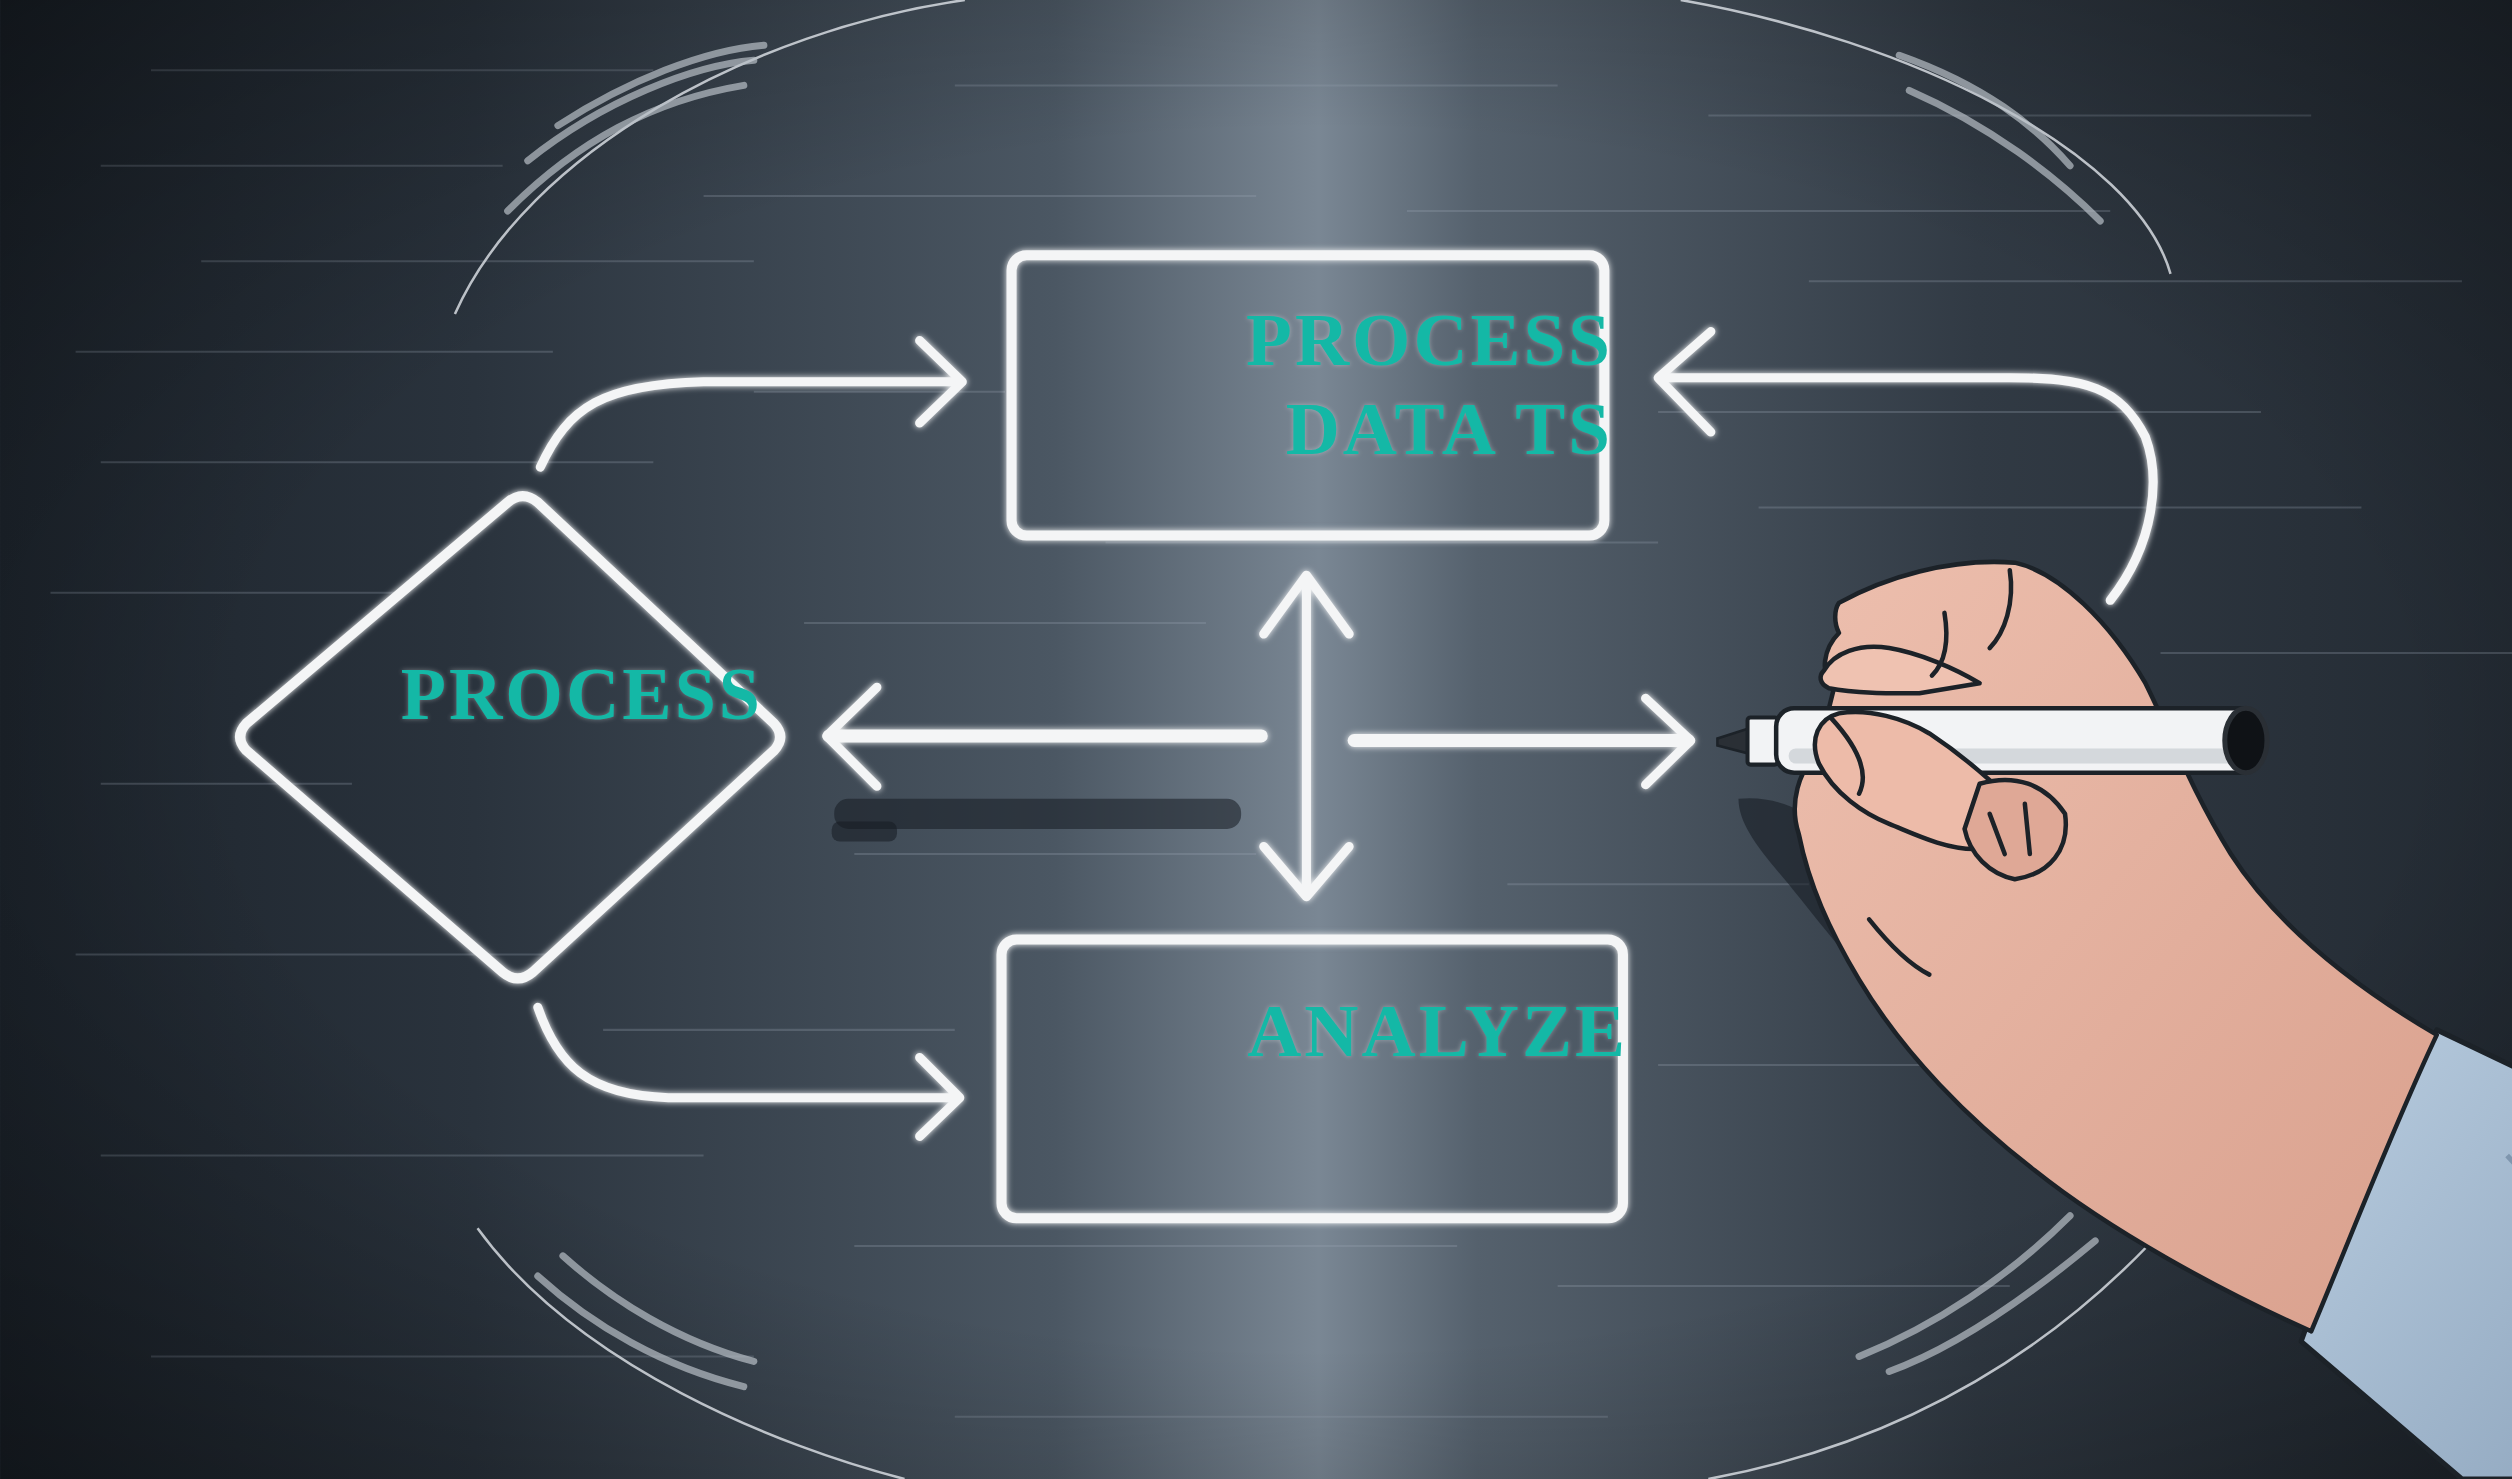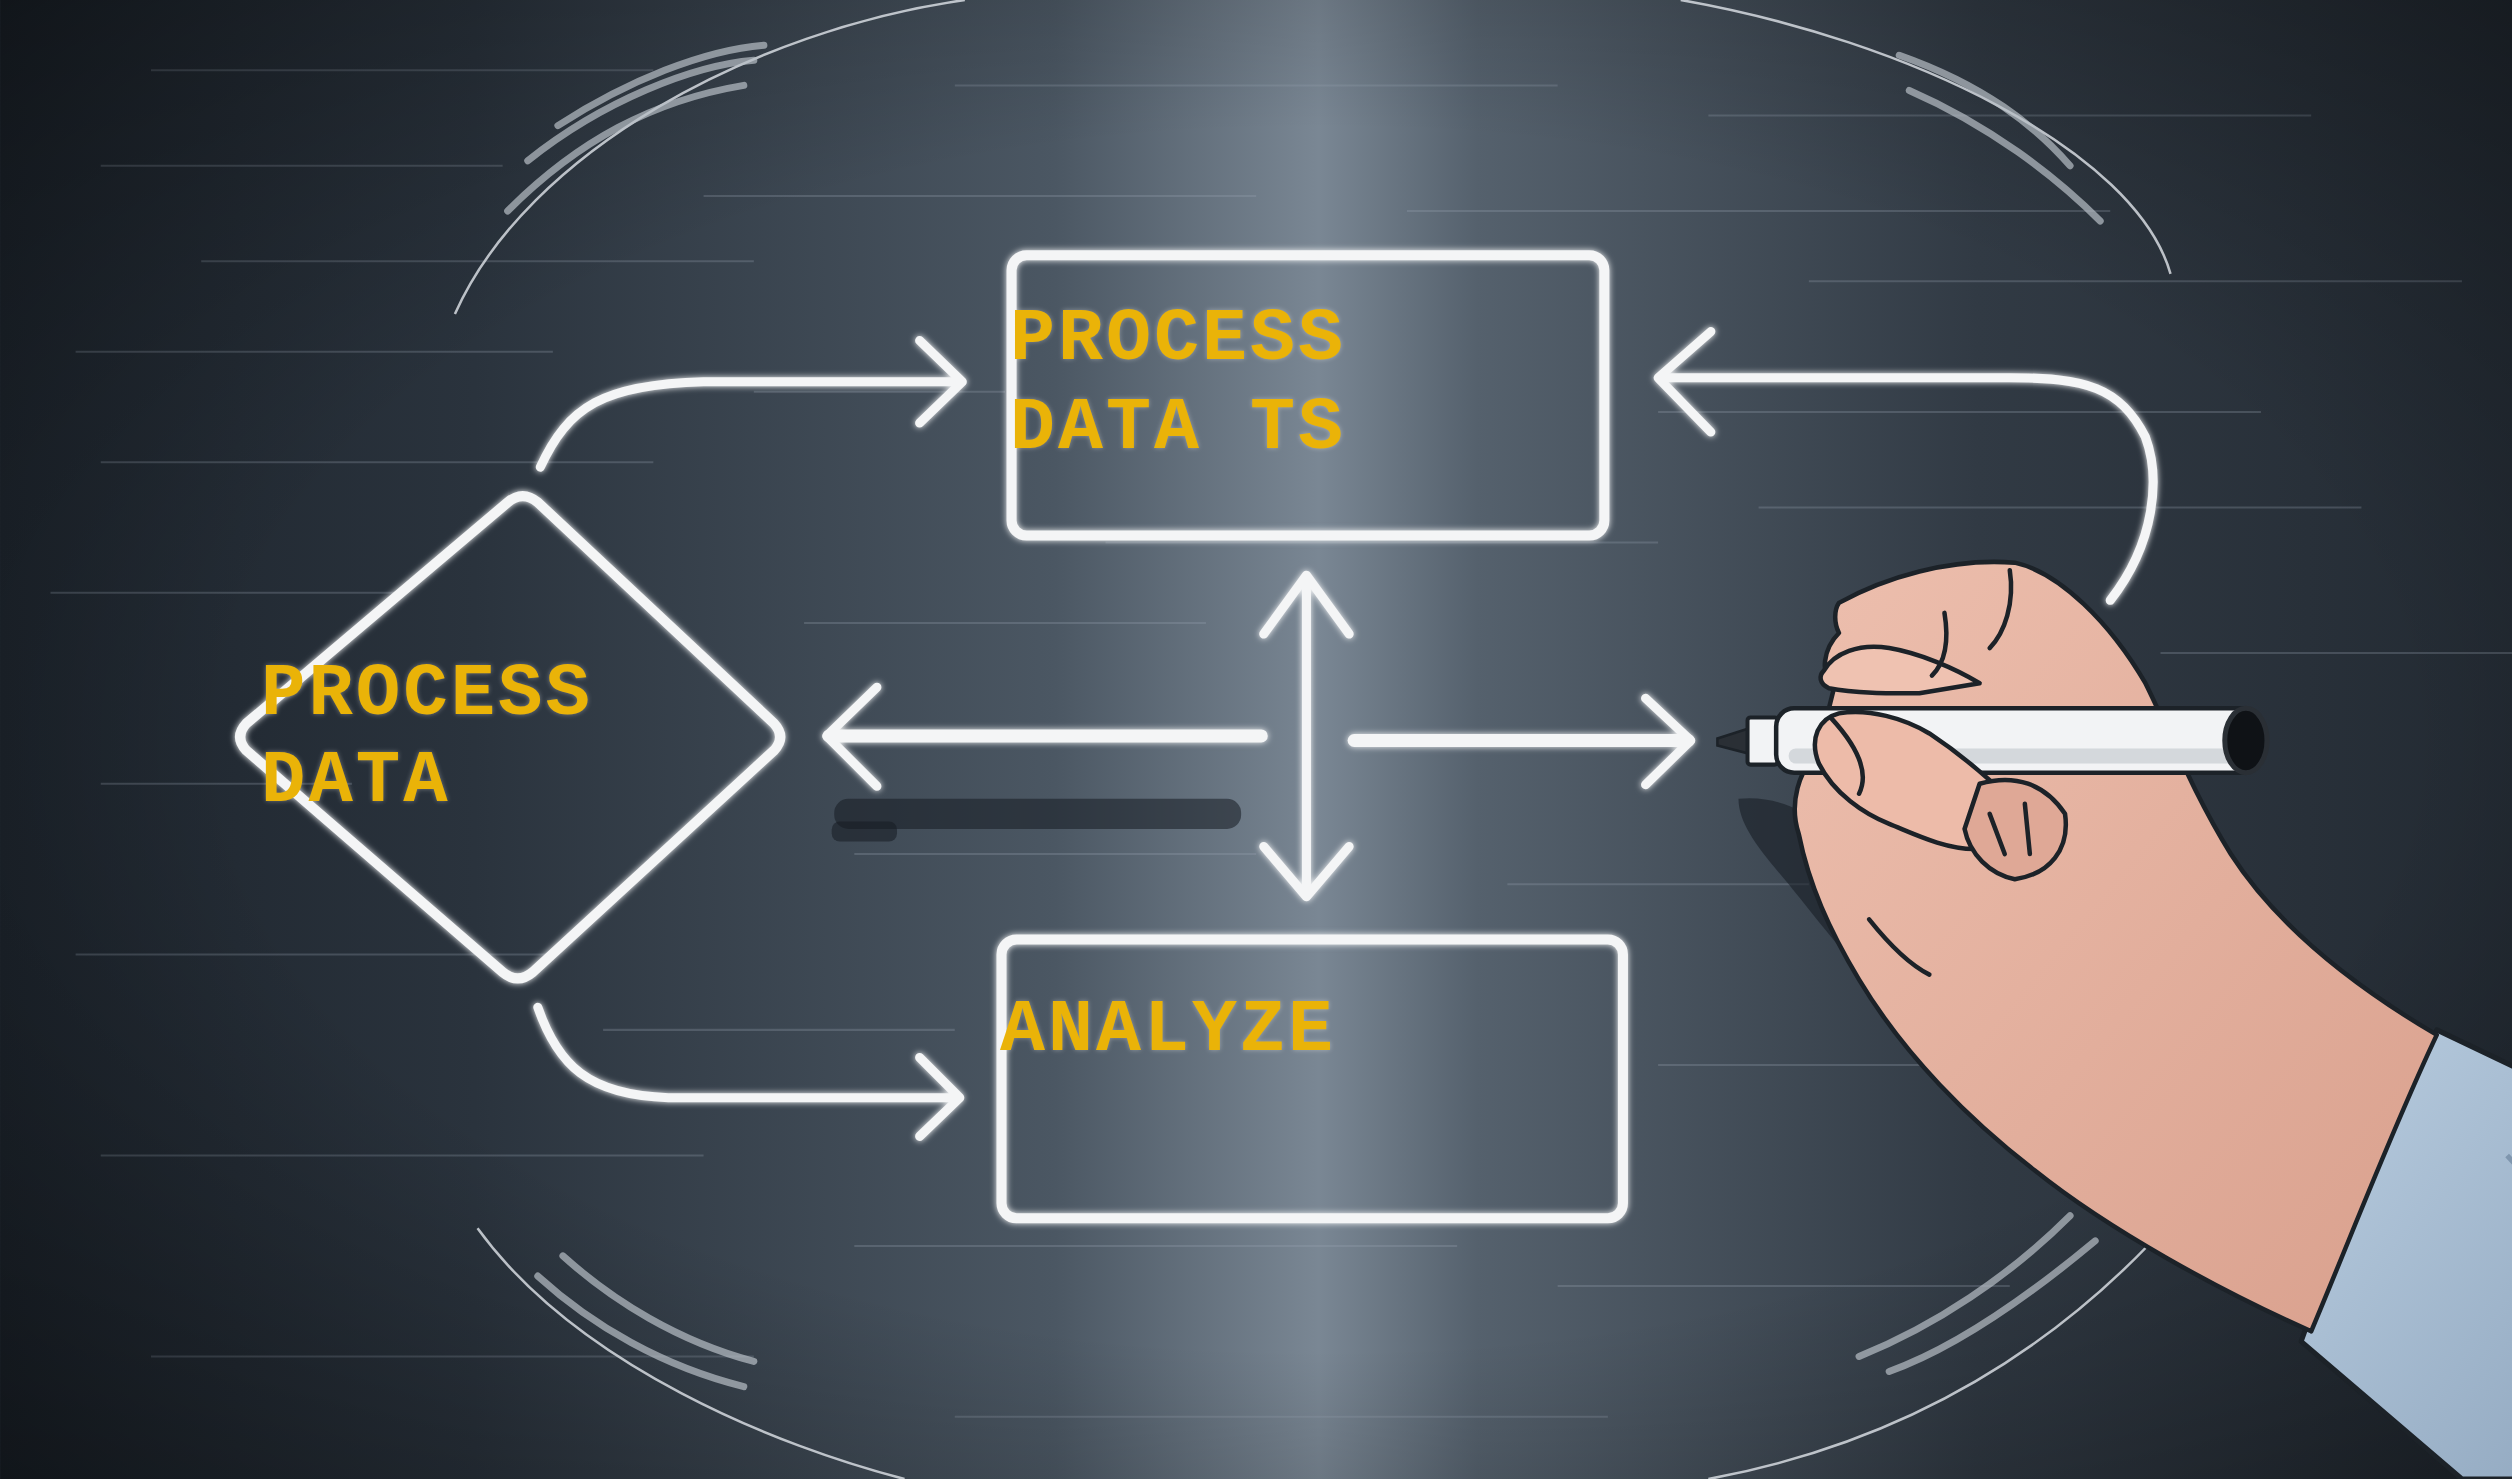--- a/index.html
+++ b/index.html
@@ -1,23 +1,23 @@
 <!DOCTYPE html>
 <html style="font-size:8px"><head>
 <meta charset="utf-8">
 <style>
   html, body { margin: 0; padding: 0; background: #1f262e; }
   body { width: 2637px; height: 1479px; overflow: hidden; position: relative; }
   .scene { position: absolute; left: 0; top: 0; width: 2637px; height: 1479px; }
   .node-label {
     position: absolute;
-    color: #eab308;
-    font-family: Liberation Mono, monospace;
+    color: #14b8a6;
+    font-family: Liberation Serif, serif;
     font-weight: bold;
-    text-align: left;
+    text-align: right;
     line-height: 1.18;
     letter-spacing: 3px;
     text-shadow: 0 0 5px rgba(255,255,255,0.35);
     white-space: nowrap;
   }
   .label-process { left: 1010px; top: 296px; width: 603px; font-size: 75px; }
   .label-implement { left: 1000px; top: 987px; width: 628px; font-size: 75px; }
   .label-analyze { left: 261px; top: 651px; width: 502px; font-size: 74px; }
   .node-label span { display: block; }
 </style>
@@ -176,15 +176,14 @@
 
 <div class="node-label label-process">
   <span>PROCESS</span>
   <span>DATA TS</span>
 </div>
 <div class="node-label label-implement">
   <span>ANALYZE</span>
 </div>
 <div class="node-label label-analyze">
   <span>PROCESS</span>
-  <span>DATA</span>
 </div>
 
 
 </body></html>

